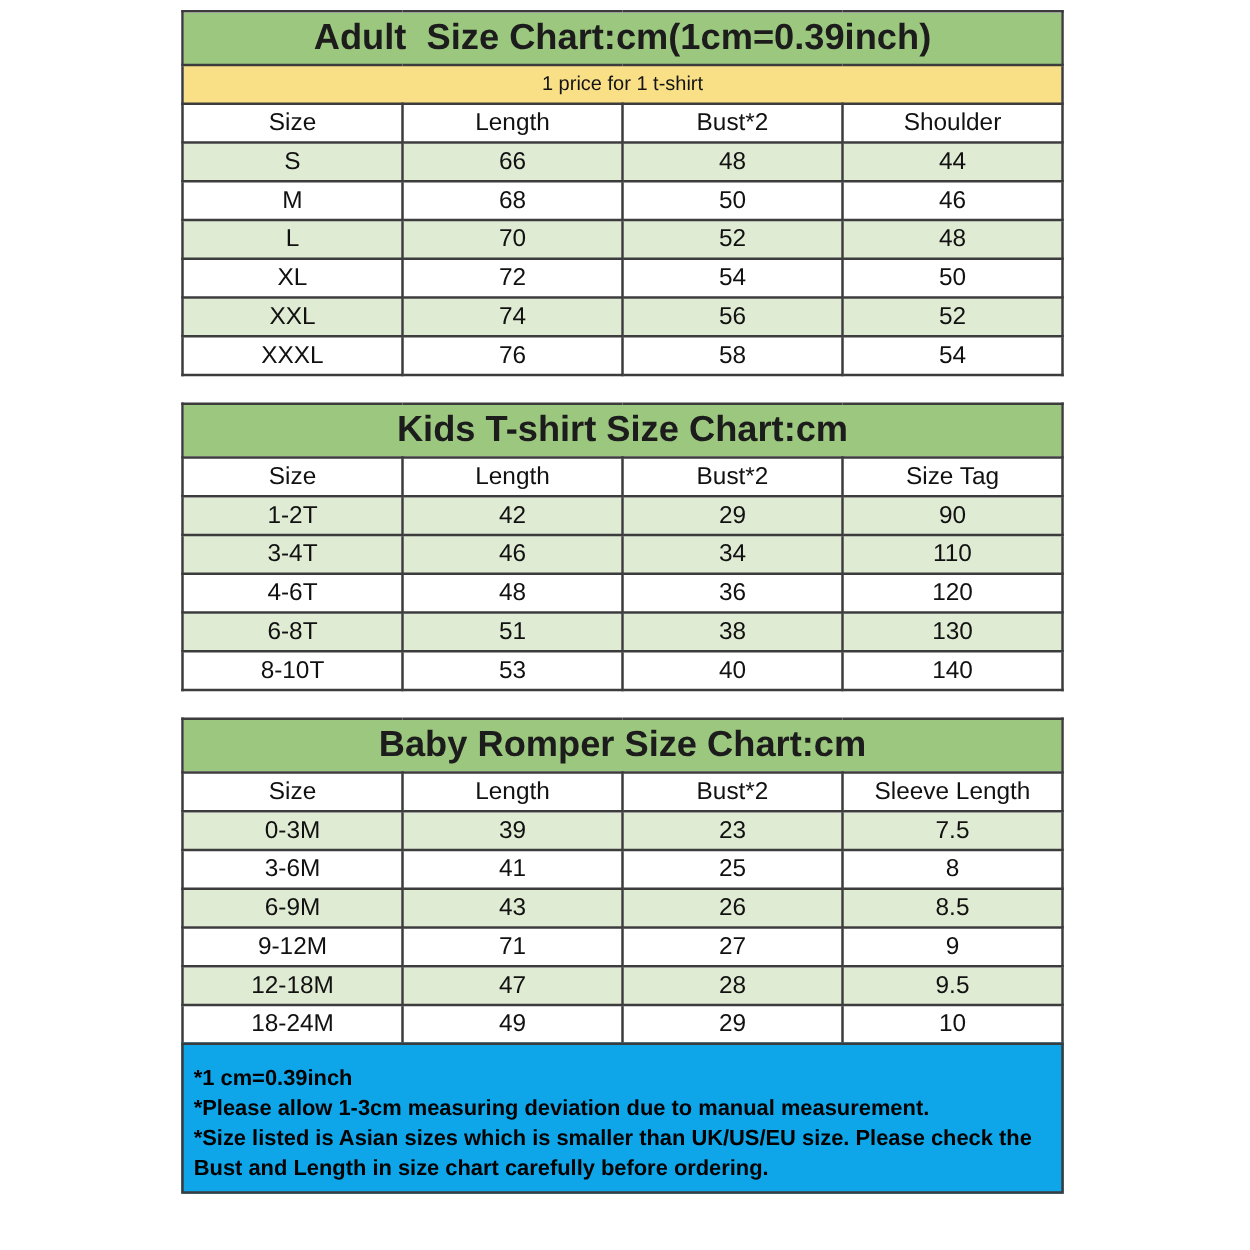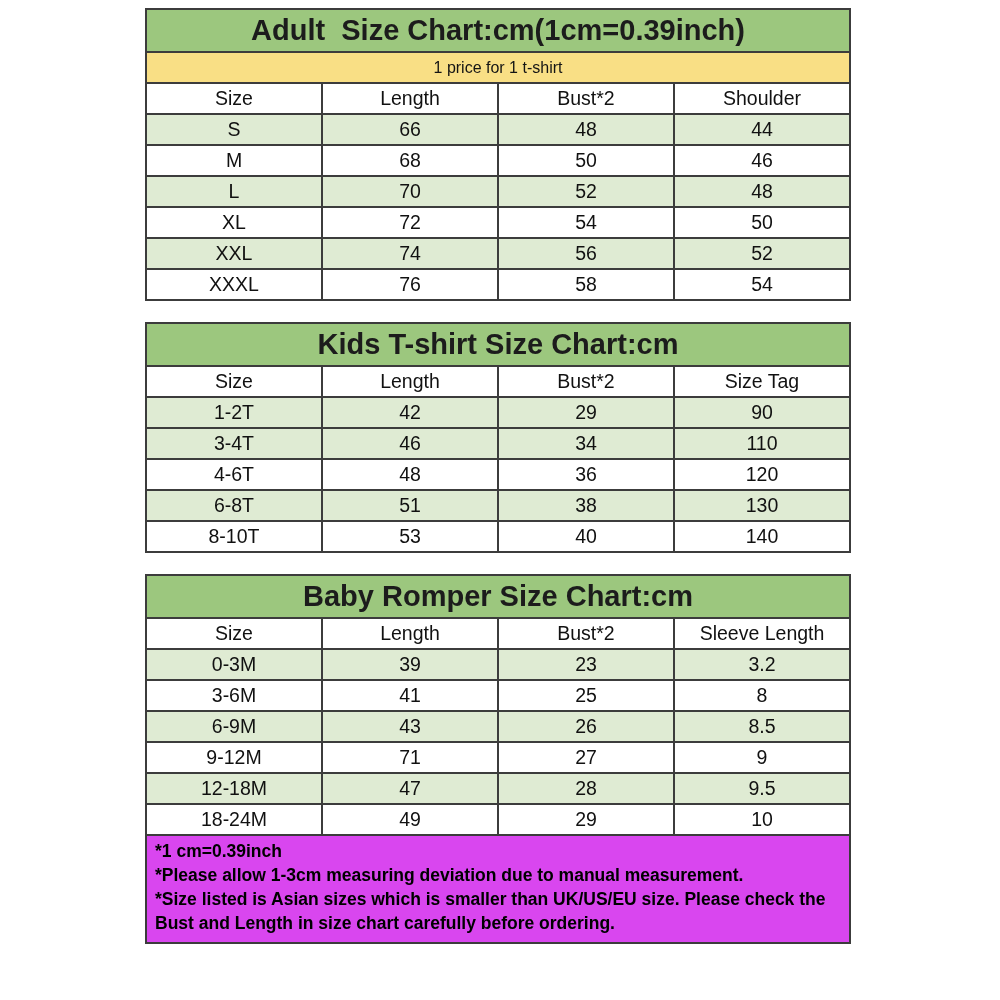--- a/index.html
+++ b/index.html
@@ -36,22 +36,22 @@
   tr.subtitle-row td{
     background:var(--subtitle-bg);
     font-size:16px;height:29px;color:#141414;
   }
   tr.head-row td{background:var(--row-bg);margin-left:23px;}
   tr.alt td{background:var(--row-alt);}
   tr.plain td{background:var(--row-bg);}
   .notes{
     border:2px solid var(--border);
     margin-top:-2px;
-    padding:3px 8px 6px 8px;
-    background:#d946ef;
+    padding:14px 8px 6px 8px;
+    background:#0ea5e9;
   }
   .notes p{
     margin:0;font-weight:bold;font-size:17.5px;line-height:1.38;color:#000;
   }
 </style>
 </head>
 <body>
 
 <div class="page">
   <div class="sheet">
@@ -161,21 +161,21 @@
       <tr class="head-row">
             <td>Size</td>
             <td>Length</td>
             <td>Bust*2</td>
             <td>Sleeve Length</td>
           </tr>
           <tr class="alt">
             <td>0-3M</td>
             <td>39</td>
             <td>23</td>
-            <td>3.2</td>
+            <td>7.5</td>
           </tr>
           <tr class="plain">
             <td>3-6M</td>
             <td>41</td>
             <td>25</td>
             <td>8</td>
           </tr>
           <tr class="alt">
             <td>6-9M</td>
             <td>43</td>

